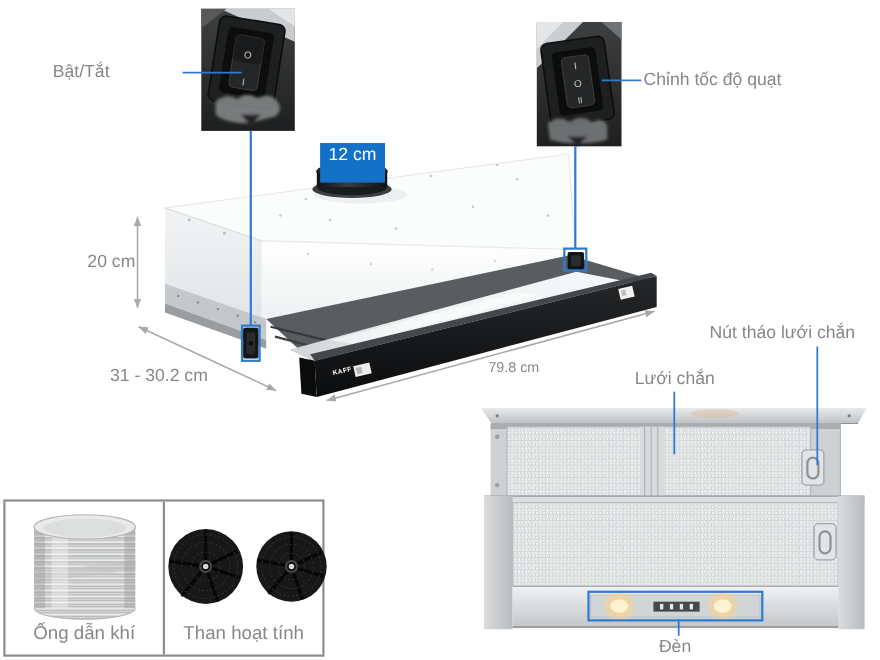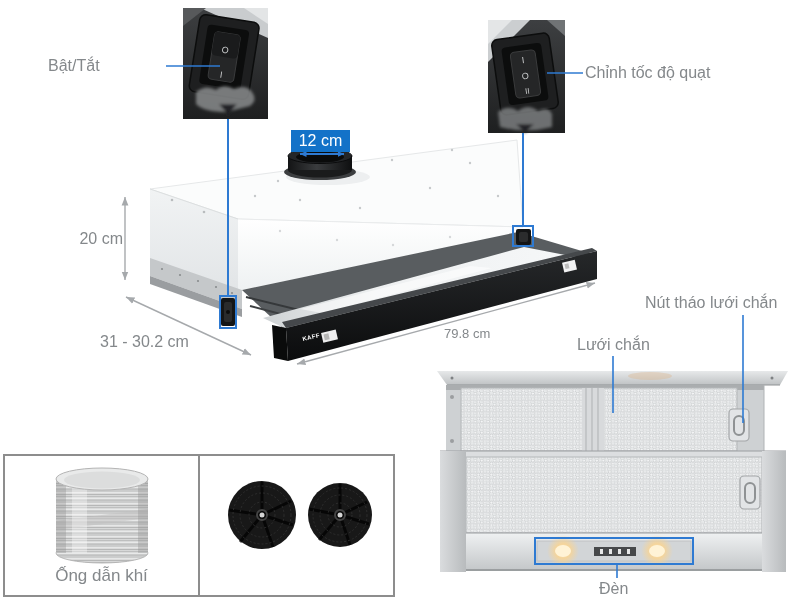--- a/index.html
+++ b/index.html
@@ -9,24 +9,24 @@
   #scene{position:absolute;left:0;top:0;width:800px;height:600px}
   .ann{position:absolute;font-size:16px;color:var(--ann);white-space:nowrap;line-height:1.15}
   #lbl-power{left:48px;top:57px;width:115px;text-align:left}
   #lbl-speed{left:585px;top:64px}
   #dim-height{left:78px;top:230px;width:45px;text-align:right}
   #dim-depth{left:100px;top:333px}
   #dim-width{left:444px;top:327px;font-size:13px}
   #lbl-release{left:645px;top:294px}
   #lbl-mesh{left:577px;top:336px}
   #lbl-light{left:599px;top:580px}
-  #badge{left:291px;top:130px;width:59px;height:22px;background:var(--accent);color:#fff;
+  #badge{left:291px;top:130px;width:59px;height:36px;background:var(--accent);color:#fff;
          font-size:16px;text-align:center;line-height:22px}
   #acc-heading{left:8px;top:430px}
-  #acc-table{position:absolute;left:3px;top:454px;width:392px;height:143px;
+  #acc-table{position:absolute;left:3px;top:454px;width:292px;height:143px;
              border:2px solid #8d8d8d;box-sizing:border-box;display:flex;background:#fff}
   .acc-cell{position:relative;flex:1;display:flex;flex-direction:column;align-items:center;justify-content:flex-end}
   .acc-cell:first-child{border-right:2px solid #8d8d8d}
   .acc-label{font-size:17px;color:var(--ann);margin-bottom:9px;white-space:nowrap}
   .acc-img{position:absolute;top:7px;left:50%;transform:translateX(-50%)}
   .dimline{stroke:var(--arrow);stroke-width:1.4;fill:none}
   .blueline{stroke:var(--line);stroke-width:2;fill:none}
   .bluethin{stroke:var(--line);stroke-width:1.6;fill:none}
   .hlrect{stroke:var(--line);stroke-width:2;fill:none}
   .am{fill:var(--arrow)}
@@ -346,16 +346,17 @@
           <line x1="123" y1="52" x2="102" y2="77"></line>
               <line x1="123" y1="52" x2="92" y2="46"></line>
         </g>
         <circle cx="123" cy="52" r="12" fill="none" stroke="#2e2e2e" stroke-width="1" stroke-dasharray="2,2"></circle>
         <circle cx="123" cy="52" r="20" fill="none" stroke="#2e2e2e" stroke-width="1" stroke-dasharray="2,2"></circle>
         <circle cx="123" cy="52" r="27" fill="none" stroke="#2e2e2e" stroke-width="1" stroke-dasharray="2,2"></circle>
         <circle cx="123" cy="52" r="5" fill="none" stroke="#444" stroke-width="2"></circle>
         <circle cx="123" cy="52" r="2.5" fill="#d6d6d6"></circle>
       </g>
     </svg>
+    <div class="acc-label">Than hoạt tính</div>
   </div>
 </div>
 
 </div>
 
 </body></html>

